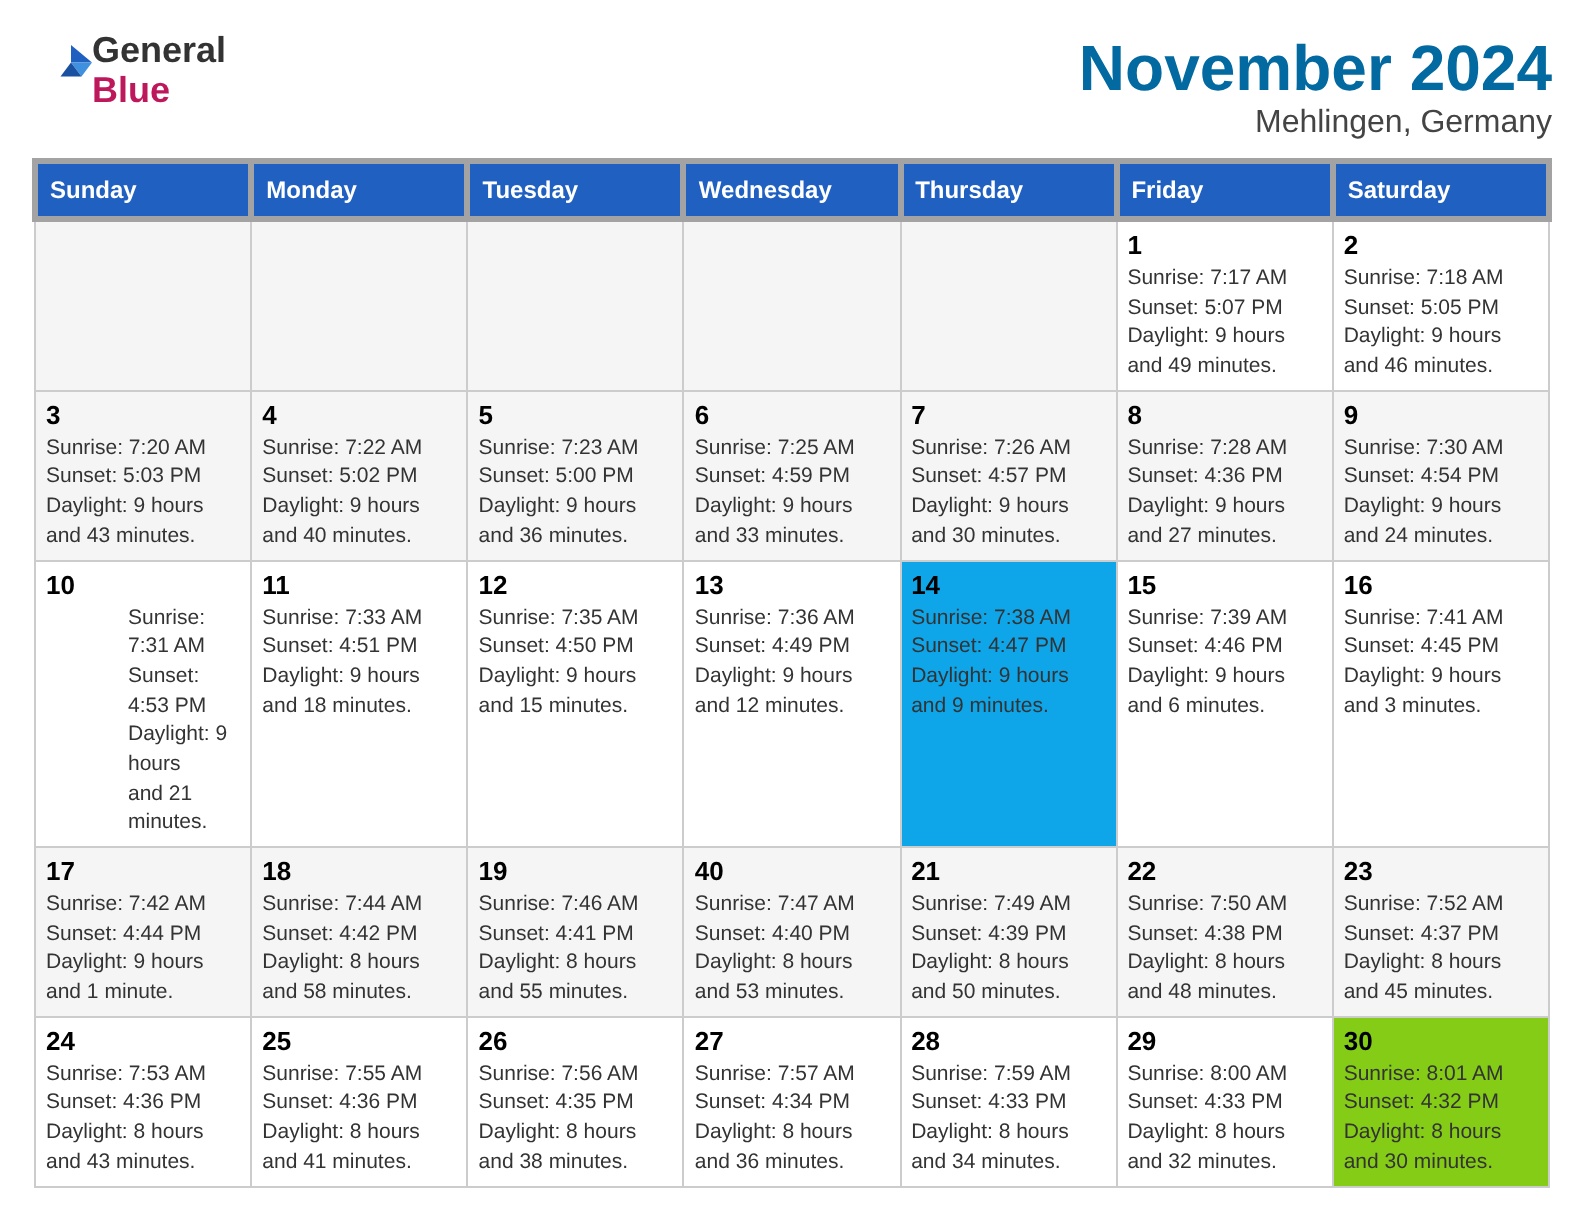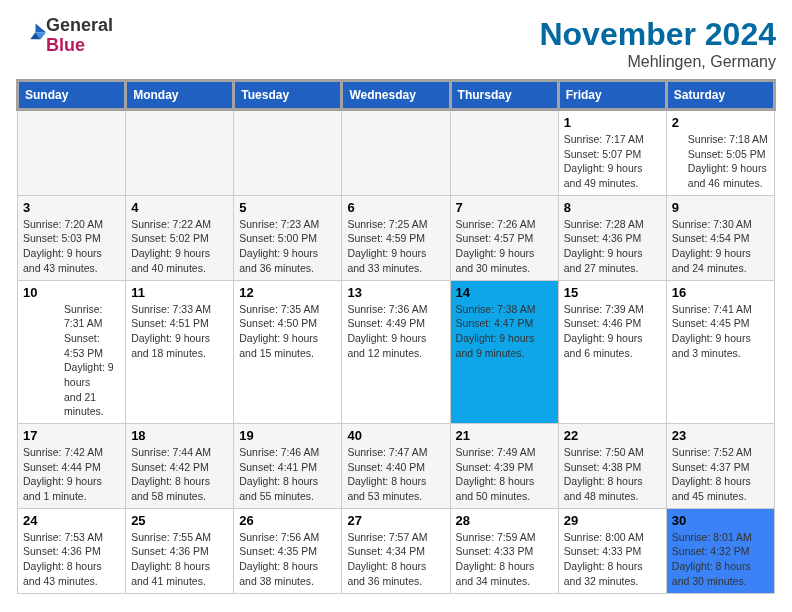--- a/index.html
+++ b/index.html
@@ -133,21 +133,21 @@
         <td class="empty"></td>
         <td style="background: rgb(255, 255, 255);">
           <span class="day-num">1</span>
           <div class="day-info" style="white-space: pre-line;">Sunrise: 7:17 AM
 Sunset: 5:07 PM
 Daylight: 9 hours
 and 49 minutes.</div>
         </td>
         <td style="background: rgb(255, 255, 255);">
           <span class="day-num">2</span>
-          <div class="day-info" style="white-space: pre-line; margin-left: 16px;">Sunrise: 7:18 AM
+          <div class="day-info" style="white-space: pre-line;">Sunrise: 7:18 AM
 Sunset: 5:05 PM
 Daylight: 9 hours
 and 46 minutes.</div>
         </td>
       </tr>
       <tr>
         <td style="background: rgb(245, 245, 245);">
           <span class="day-num">3</span>
           <div class="day-info" style="white-space: pre-line;">Sunrise: 7:20 AM
 Sunset: 5:03 PM
@@ -335,21 +335,21 @@
 Daylight: 8 hours
 and 34 minutes.</div>
         </td>
         <td style="background: rgb(255, 255, 255);">
           <span class="day-num">29</span>
           <div class="day-info" style="white-space: pre-line;">Sunrise: 8:00 AM
 Sunset: 4:33 PM
 Daylight: 8 hours
 and 32 minutes.</div>
         </td>
-        <td style="background: #3b82f6;">
+        <td style="background: #84cc16;">
           <span class="day-num">30</span>
           <div class="day-info" style="white-space: pre-line;">Sunrise: 8:01 AM
 Sunset: 4:32 PM
 Daylight: 8 hours
 and 30 minutes.</div>
         </td>
       </tr>
     </tbody>
 </table>
 

